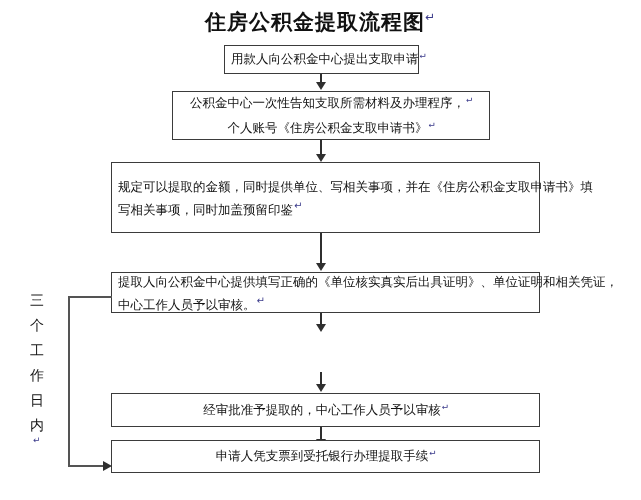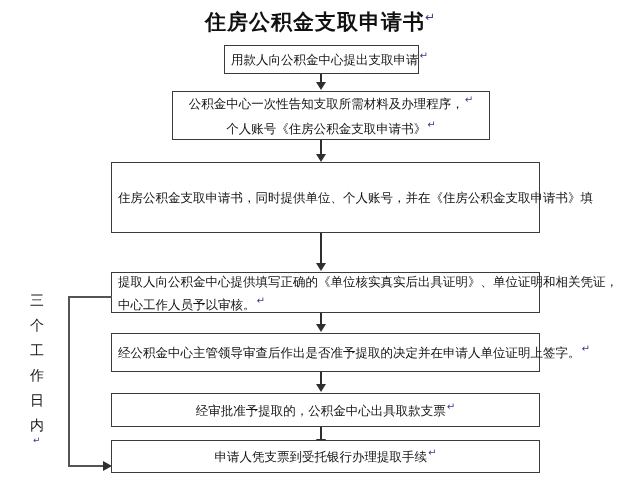--- a/index.html
+++ b/index.html
@@ -47,21 +47,21 @@
     justify-content: center;
     font-size: 12.5px;
     line-height: 1.62;
     color: #131313;
   }
   .node .line {
     display: block;
     padding: 0 6px;
     white-space: nowrap;
   }
-  .node.center .line { text-align: center; }
+  .node.center .line { text-align: center; font-family: Liberation Mono, monospace; }
   .node.just .line { text-align: left; }
   .cr-mark {
     color: #3a3a8a;
     font-size: 10px;
     vertical-align: super;
     padding-left: 1px;
   }
   
   .vline {
     position: absolute;
@@ -112,62 +112,60 @@
     text-align: left;
     padding-left: 9px;
   }
 </style>
 </head>
 <body>
 
 <div id="flowchart">
 
   <div class="title">
-    <span>住房公积金支取申请书</span><span class="cr">↵</span>
+    <span>住房公积金提取流程图</span><span class="cr">↵</span>
   </div>
 
   <div class="node center" style="left:224px; top:45px; width:195px; height:29px;">
     <span class="line"><span>用款人向公积金中心提出支取申请</span><span class="cr-mark">↵</span></span>
   </div>
 
   <div class="vline" style="left:320px; top:74px; height:11px;"></div>
   <div class="arrow-down" style="left:316px; top:82px;"></div>
 
   <div class="node center" style="left:172px; top:91px; width:318px; height:49px;justify-content:space-between;">
     <span class="line"><span>公积金中心一次性告知支取所需材料及办理程序，</span><span class="cr-mark">↵</span></span>
     <span class="line"><span>个人账号《住房公积金支取申请书》</span><span class="cr-mark">↵</span></span>
   </div>
 
   <div class="vline" style="left:320px; top:140px; height:14px;"></div>
   <div class="arrow-down" style="left:316px; top:154px;"></div>
 
   <div class="node just" style="left:111px; top:162px; width:429px; height:71px;">
-    <span class="line"><span>住房公积金支取申请书，同时提供单位、个人账号，并在《住房公积金支取申请书》填</span><span class="cr-mark"></span></span>
+    <span class="line"><span>规定可以提取的金额，同时提供单位、写相关事项，并在《住房公积金支取申请书》填</span><span class="cr-mark"></span></span>
+    <span class="line"><span>写相关事项，同时加盖预留印鉴</span><span class="cr-mark">↵</span></span>
   </div>
 
   <div class="vline" style="left:320px; top:233px; height:31px;"></div>
   <div class="arrow-down" style="left:316px; top:263px;"></div>
 
   <div class="node just" style="left:111px; top:272px; width:429px; height:41px;">
     <span class="line"><span>提取人向公积金中心提供填写正确的《单位核实真实后出具证明》、单位证明和相关凭证，</span><span class="cr-mark"></span></span>
     <span class="line"><span>中心工作人员予以审核。</span><span class="cr-mark">↵</span></span>
   </div>
 
   <div class="vline" style="left:320px; top:313px; height:12px;"></div>
   <div class="arrow-down" style="left:316px; top:324px;"></div>
 
-  <div class="node center" style="left:111px; top:333px; width:429px; height:39px;">
-    <span class="line"><span>经公积金中心主管领导审查后作出是否准予提取的决定并在申请人单位证明上签字。</span><span class="cr-mark">↵</span></span>
-  </div>
 
   <div class="vline" style="left:320px; top:372px; height:12px;"></div>
   <div class="arrow-down" style="left:316px; top:384px;"></div>
 
   <div class="node center" style="left:111px; top:393px; width:429px; height:34px;">
-    <span class="line"><span>经审批准予提取的，公积金中心出具取款支票</span><span class="cr-mark">↵</span></span>
+    <span class="line"><span>经审批准予提取的，中心工作人员予以审核</span><span class="cr-mark">↵</span></span>
   </div>
 
   <div class="vline" style="left:320px; top:427px; height:12px;"></div>
   <div class="arrow-down" style="left:316px; top:439px;"></div>
 
   <div class="node center" style="left:111px; top:440px; width:429px; height:33px;">
     <span class="line"><span>申请人凭支票到受托银行办理提取手续</span><span class="cr-mark">↵</span></span>
   </div>
 
   <div class="hline" style="left:68px; top:296px; width:44px;"></div>

